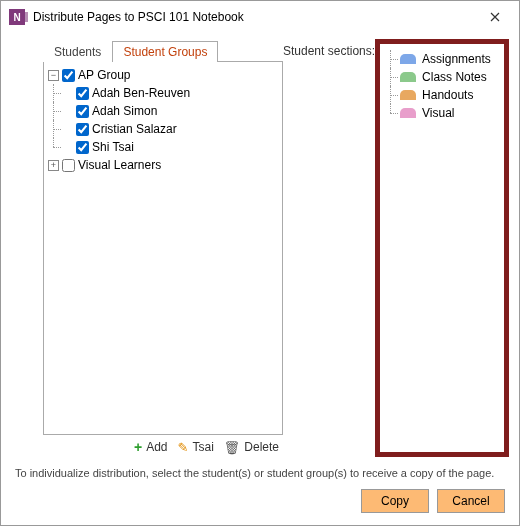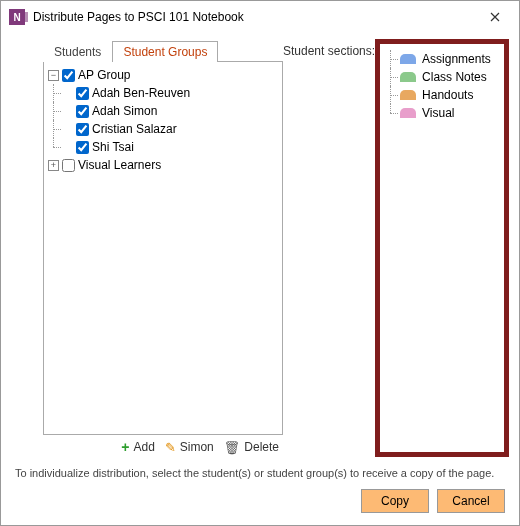--- a/index.html
+++ b/index.html
@@ -262,21 +262,21 @@
             </ul>
           </div>
         </div>
         <div class="toolbar">
           <div class="tb-btn">
             <span class="icon-plus">+</span>
             <span>Add</span>
           </div>
           <div class="tb-btn">
             <span class="icon-pencil">✎</span>
-            <span>Simon</span>
+            <span>Tsai</span>
           </div>
           <div class="tb-btn">
             <span class="icon-trash">🗑</span>
             <span>Delete</span>
           </div>
         </div>
       </div>
 
       <div class="right-panel">
         <div class="section-label">Student sections:</div>

